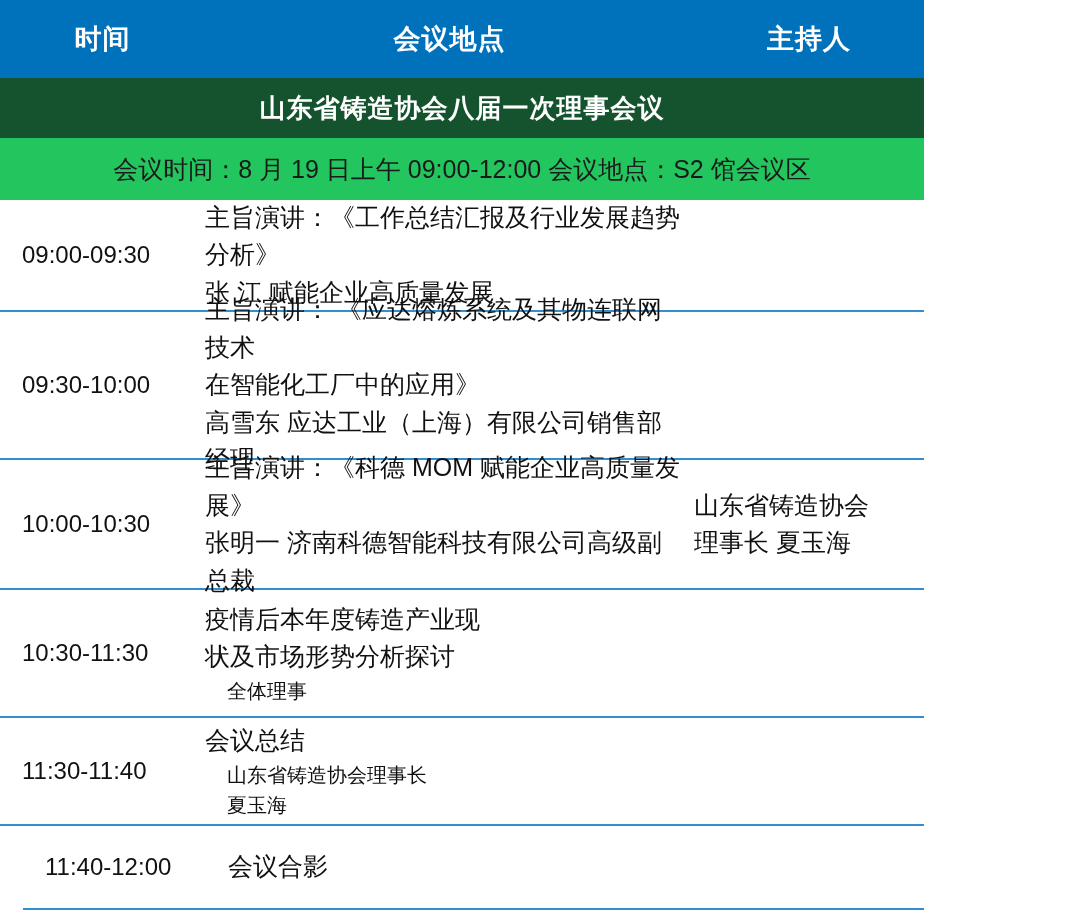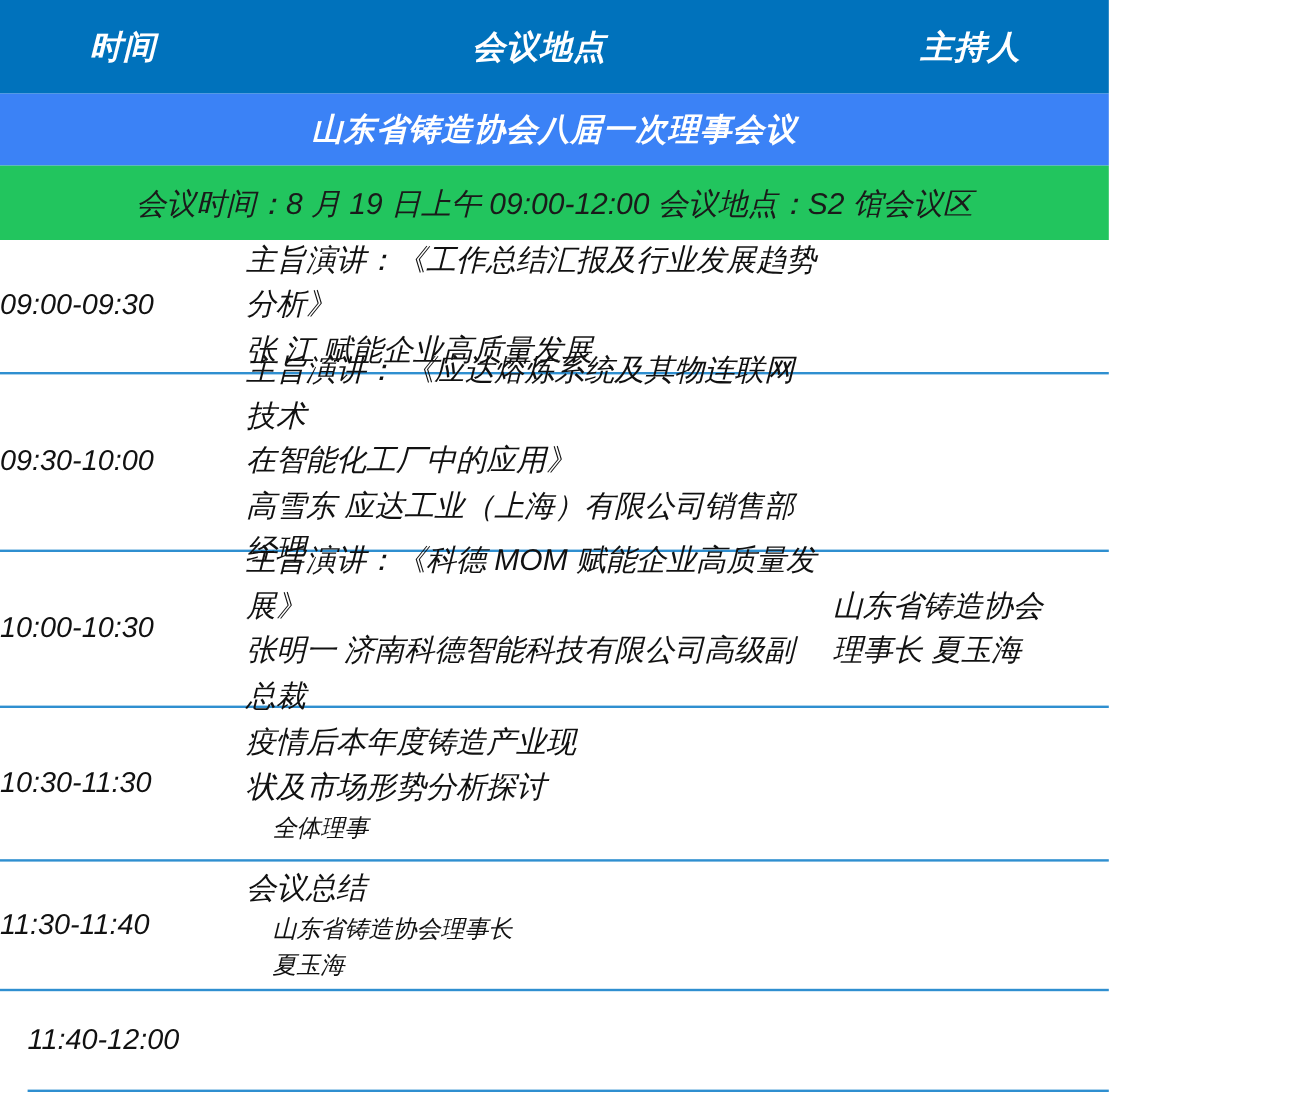--- a/index.html
+++ b/index.html
@@ -10,21 +10,20 @@
   body {
     width: 1080px;
     height: 913px;
     font-family: "Liberation Sans", "DejaVu Sans", sans-serif;
     color: #1a1a1a;
     overflow: hidden;
   }
   .agenda {
     width: 924px;
     box-sizing: border-box;
-    font-style: italic;
   }
   
   .header-row {
     display: flex;
     background: #0072bc;
     color: #ffffff;
     height: 78px;
     align-items: center;
     font-weight: bold;
     font-size: 27px;
@@ -39,21 +38,21 @@
     flex: 1 1 auto;
     text-align: center;
   }
   .col-host {
     width: 230px;
     flex: 0 0 230px;
     text-align: center;
   }
   
   .title-band {
-    background: #3b82f6;
+    background: #14532d;
     color: #ffffff;
     height: 60px;
     display: flex;
     align-items: center;
     justify-content: center;
     font-weight: bold;
     font-size: 26px;
     letter-spacing: 1px;
   }
   
@@ -77,20 +76,21 @@
     box-sizing: border-box;
     padding: 0;
   }
   .row:last-child {
     border-bottom: 2px solid #2f8fd0;
   }
   .cell-time {
     width: 205px;
     flex: 0 0 205px;
     font-size: 24px;
+    padding-left: 22px;
     box-sizing: border-box;
     color: #111;
     white-space: nowrap;
   }
   .cell-content {
     flex: 1 1 auto;
     font-size: 25px;
     line-height: 1.5;
     padding-right: 10px;
     box-sizing: border-box;
@@ -197,17 +197,20 @@
         <div class="inline-host">
           <span class="line">山东省铸造协会理事长</span>
           <span class="line">夏玉海</span>
         </div>
       </div>
       <div class="cell-host"></div>
     </div>
 
     <div class="row r5">
       <div class="cell-time nowrap">11:40-12:00</div>
+      <div class="cell-content">
+        <span class="line">会议合影</span>
+      </div>
       <div class="cell-host"></div>
     </div>
 
   </div>
 </div>
 
 </body></html>

